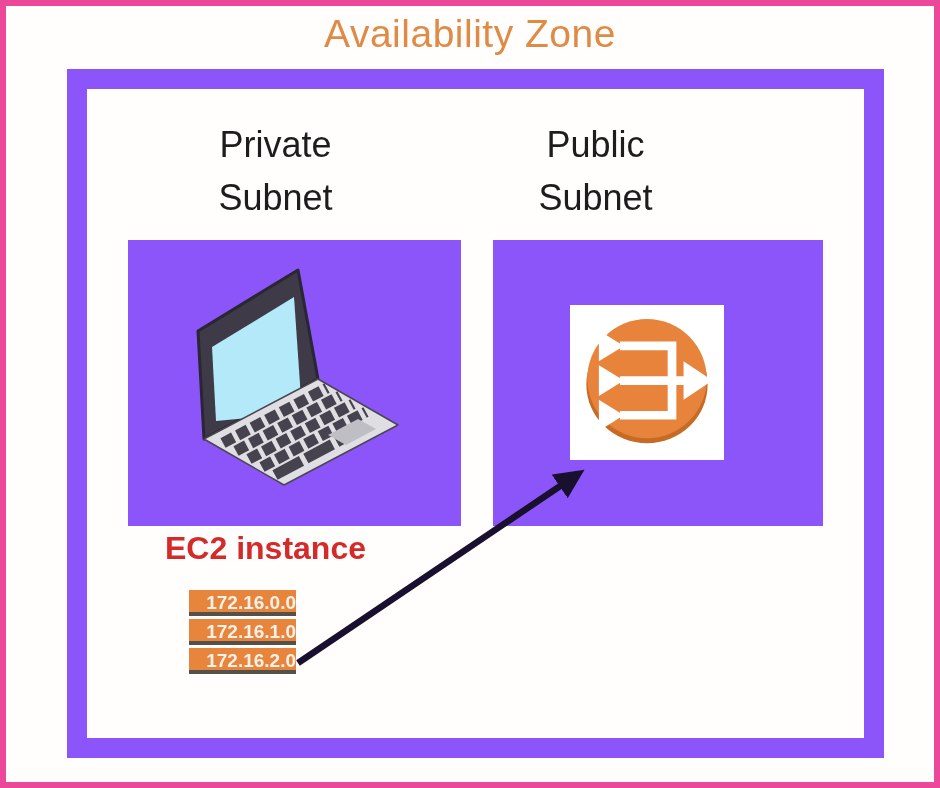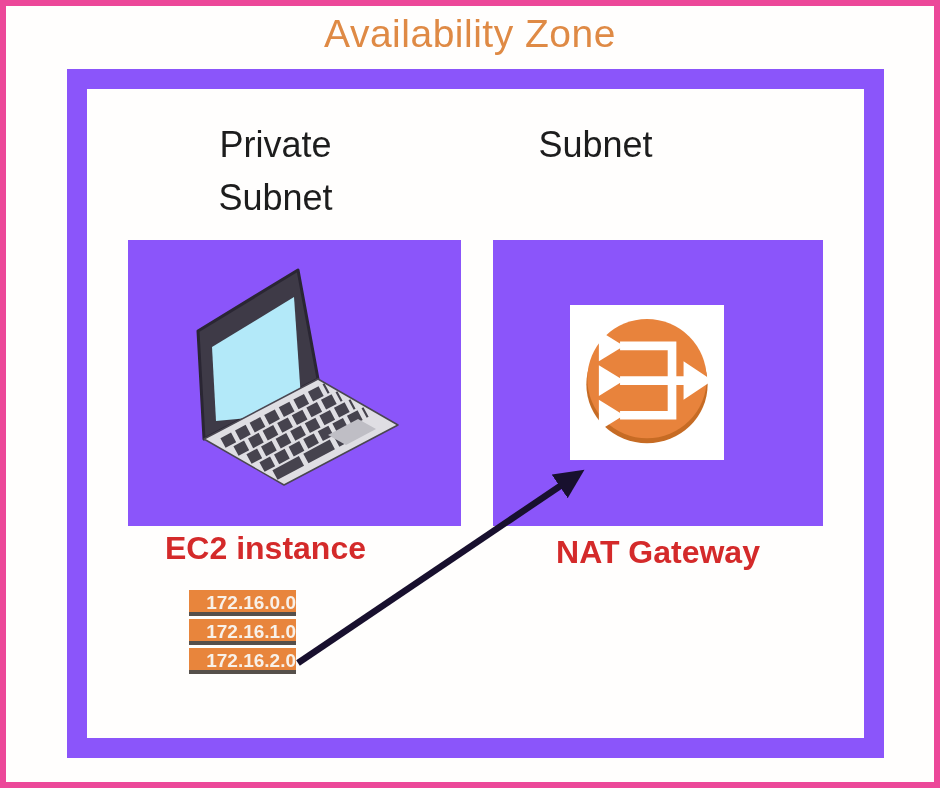--- a/index.html
+++ b/index.html
@@ -116,20 +116,21 @@
   <div class="az-title">Availability Zone</div>
 
   <div class="zone-box"></div>
 
   <div class="subnet-label private">
     <div>Private</div>
     <div>Subnet</div>
   </div>
 
   <div class="subnet-label public">
+    <div>Public</div>
     <div>Subnet</div>
   </div>
 
   <div class="subnet-box private"></div>
   <div class="subnet-box public"></div>
 
   <svg class="laptop-svg" viewBox="0 0 215 230" aria-hidden="true">
 
     <polygon points="8,64 108,3 128,112 14,172" fill="#3E3A47" stroke="#2A2633" stroke-width="3" stroke-linejoin="round"></polygon>
 
@@ -157,21 +158,20 @@
         <polygon points="30,62 30,94 56,78"></polygon>
         <polygon points="30,98 30,130 56,114"></polygon>
         <polygon points="118,58 118,98 148,78"></polygon>
       </g>
       <path d="M52,42 H106 V114 H52" fill="none" stroke="#FFFFFF" stroke-width="9"></path>
       <line x1="52" y1="78" x2="122" y2="78" stroke="#FFFFFF" stroke-width="9"></line>
     </svg>
   </div>
 
   <div class="item-label ec2">EC2 instance</div>
-  <div class="item-label nat">NAT Gateway</div>
 
   <div class="route-rows">
     <div class="route-row">172.16.0.0</div>
     <div class="route-row">172.16.1.0</div>
     <div class="route-row">172.16.2.0</div>
   </div>
 
 
   <svg class="arrow-overlay" viewBox="0 0 940 788" aria-hidden="true">
     <defs>

